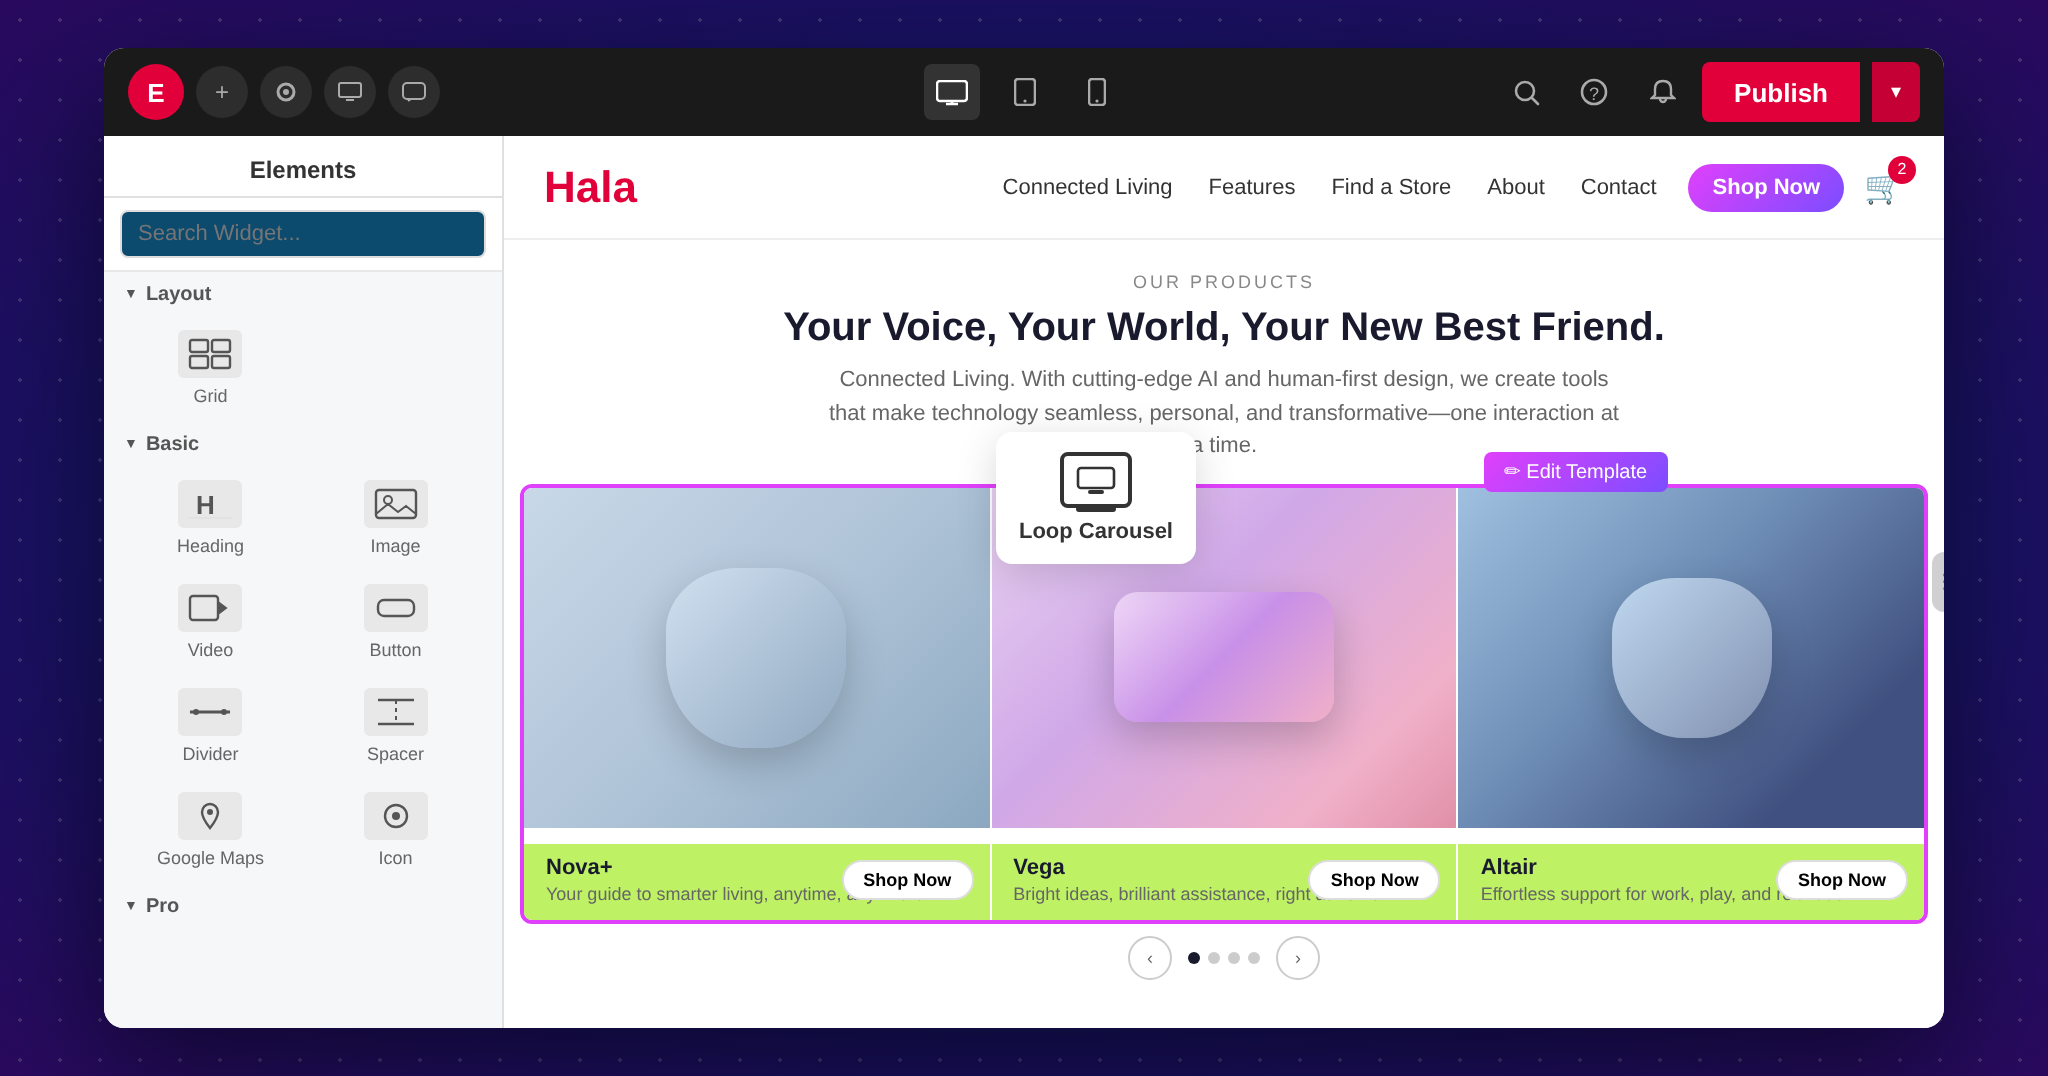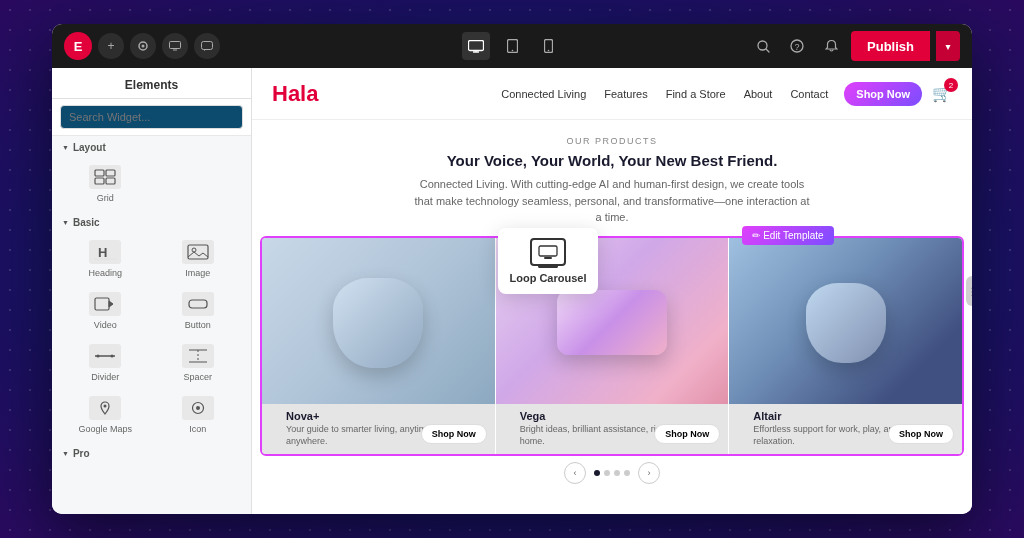--- a/index.html
+++ b/index.html
@@ -305,38 +305,38 @@
       background: #fff;
     }
     .hero-tag {
       font-size: 9px;
       letter-spacing: 1.5px;
       color: #888;
       text-transform: uppercase;
       margin-bottom: 6px;
     }
     .hero-title {
-      font-size: 15px;
+      font-size: 20px;
       font-weight: 700;
       color: #1a1a2e;
       margin-bottom: 6px;
       line-height: 1.2;
     }
     .hero-desc {
       font-size: 11px;
       color: #666;
       max-width: 400px;
       margin: 0 auto;
       line-height: 1.5;
     }
 
     
     .loop-carousel-tooltip {
       position: absolute;
-      top: 160px;
+      top: 148px;
       left: 246px;
       background: white;
       border-radius: 8px;
       padding: 10px 2px;
       box-shadow: 0 4px 20px rgba(0,0,0,0.15);
       display: flex;
       flex-direction: column;
       align-items: center;
       gap: 6px;
       z-index: 100;
@@ -448,22 +448,22 @@
       height: 80px;
       background: linear-gradient(135deg, #c0d8f0, #8090b0);
       border-radius: 40% 40% 45% 45% / 35% 35% 50% 50%;
       box-shadow: 0 8px 20px rgba(0,0,0,0.2);
     }
     .product-info {
       position: absolute;
       bottom: 0;
       left: 0;
       right: 0;
-      background: #e5e5e5;
-      padding: 6px 24px;
+      background: #bef264;
+      padding: 6px 11px;
       display: flex;
       flex-direction: column;
       gap: 2px;
     }
     .product-name {
       font-size: 11px;
       font-weight: 700;
       color: #1a1a2e;
     }
     .product-desc {

